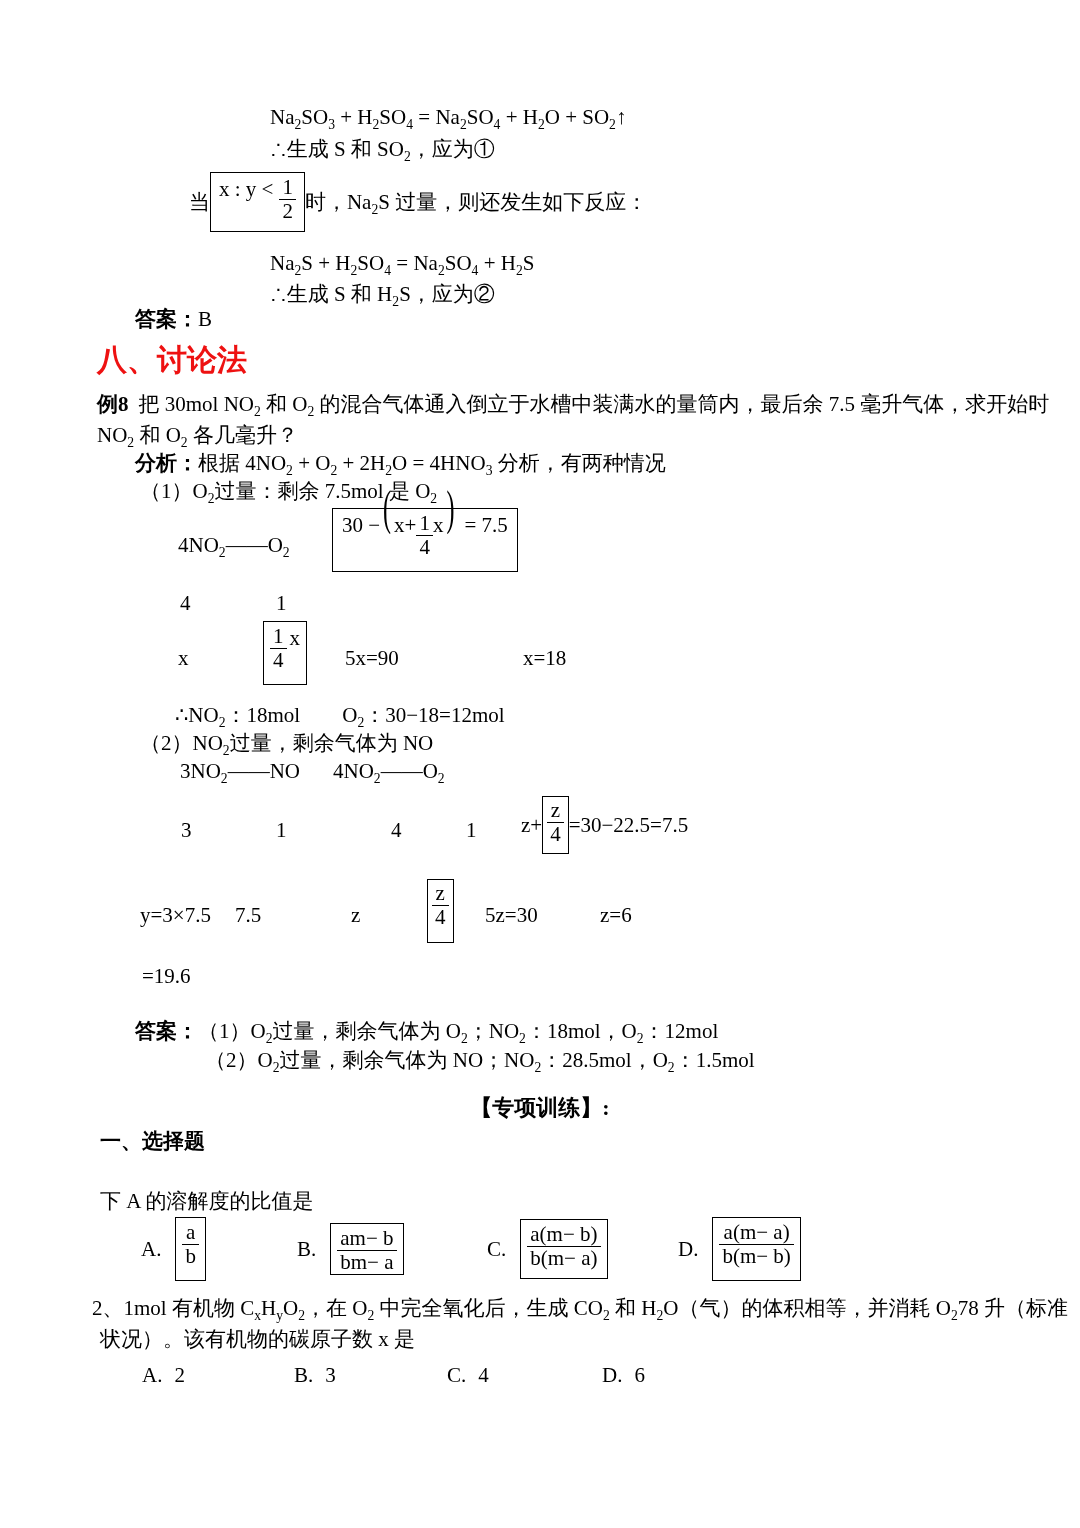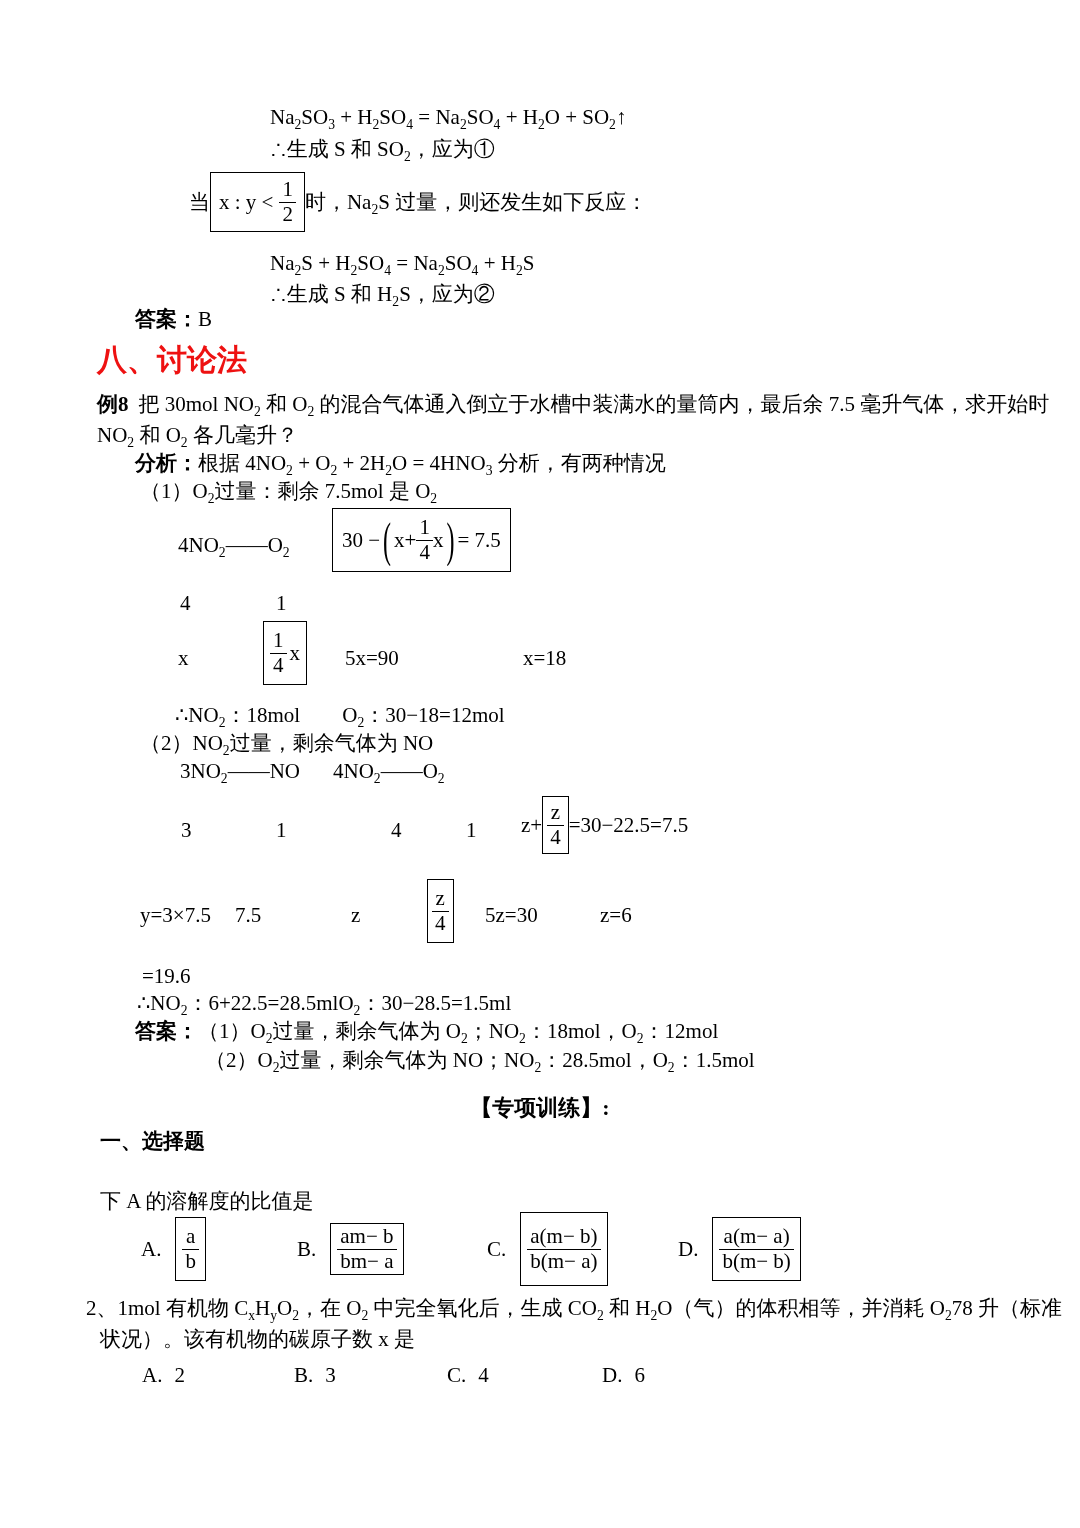--- a/index.html
+++ b/index.html
@@ -12,21 +12,21 @@
   .abs{position:absolute;white-space:nowrap;line-height:27px;}
   .row{display:flex;align-items:center;}
   .bold{font-weight:bold;}
   .lbl{font-weight:bold;margin-right:10px;}
   sub{font-size:0.65em;line-height:0;}
   .h-red{font-weight:bold;font-size:30px;line-height:34px;}
   .center{left:0;width:1080px;text-align:center;}
   .frac{display:inline-flex;flex-direction:column;text-align:center;vertical-align:middle;line-height:1.1;}
   .frac .num{border-bottom:1.6px solid #000;padding:0 3px;}
   .frac .den{padding:0 3px;}
-  .mbox{display:inline-flex;align-items:center;justify-content:center;border:1.7px solid #000;padding:3px 6px;box-sizing:border-box;}
+  .mbox{display:inline-flex;justify-content:center;border:1.7px solid #000;padding:3px 6px;box-sizing:border-box;}
   .bigp{display:inline-block;transform:scaleY(2.0);transform-origin:center;font-size:24px;line-height:1;margin:0 3px;font-weight:400;}
   .gap6{margin-right:6px;}
   .opt-label{margin-right:14px;}
   .opt-val{margin-left:12px;}
 </style>
 </head>
 <body>
 
 <div class="page">
 
@@ -69,21 +69,21 @@
   <div class="abs mbox" style="left:332px;top:508px;height:64px;padding:3px 9px">
     <span>30 −</span>
       <span class="bigp">(</span>
       <span>x+</span>
       <span class="frac">
         <span class="num">1</span>
         <span class="den">4</span>
       </span>
       <span>x</span>
       <span class="bigp">)</span>
-      <span style="margin-left:0">= 7.5</span>
+      <span style="margin-left:7px">= 7.5</span>
   </div>
 
   <div class="abs" style="left:180px;top:590px">4</div>
   <div class="abs" style="left:276px;top:590px">1</div>
 
   <div class="abs" style="left:178px;top:645px">x</div>
   <div class="abs mbox" style="left:263px;top:621px;height:64px">
     <span class="frac">
         <span class="num">1</span>
         <span class="den">4</span>
@@ -121,21 +121,20 @@
   <div class="abs mbox" style="left:427px;top:879px;height:64px;padding:2px 4px">
     <span class="frac">
         <span class="num">z</span>
         <span class="den">4</span>
       </span>
   </div>
   <div class="abs" style="left:485px;top:902px">5z=30</div>
   <div class="abs" style="left:600px;top:902px">z=6</div>
 
   <div class="abs" style="left:142px;top:963px">=19.6</div>
-  <div class="abs" style="left:137px;top:990px">∴NO<sub>2</sub>：6+22.5=28.5mlO<sub>2</sub>：30−28.5=1.5ml</div>
 
   <div class="abs" style="left:135px;top:1018px">
     <span class="bold">答案：</span><span>（1）O<sub>2</sub>过量，剩余气体为 O<sub>2</sub>；NO<sub>2</sub>：18mol，O<sub>2</sub>：12mol</span>
   </div>
   <div class="abs" style="left:205px;top:1047px">（2）O<sub>2</sub>过量，剩余气体为 NO；NO<sub>2</sub>：28.5mol，O<sub>2</sub>：1.5mol</div>
 
   <div class="abs center bold" style="top:1094px;font-size:22px">【专项训练】:</div>
   <div class="abs bold" style="left:100px;top:1128px">一、选择题</div>
 
   <div class="abs" style="left:100px;top:1188px">下 A 的溶解度的比值是</div>
@@ -153,38 +152,38 @@
     <span class="opt-label">B.</span>
       <span class="mbox" style="height:52px">
         <span class="frac">
           <span class="num">am− b</span>
           <span class="den">bm− a</span>
         </span>
       </span>
   </div>
   <div class="abs row" style="left:487px;top:1216px;height:66px">
     <span class="opt-label">C.</span>
-      <span class="mbox" style="height:74px">
+      <span class="mbox" style="height:60px">
         <span class="frac">
           <span class="num">a(m− b)</span>
           <span class="den">b(m− a)</span>
         </span>
       </span>
   </div>
   <div class="abs row" style="left:678px;top:1216px;height:66px">
     <span class="opt-label">D.</span>
       <span class="mbox" style="height:64px">
         <span class="frac">
           <span class="num">a(m− a)</span>
           <span class="den">b(m− b)</span>
         </span>
       </span>
   </div>
 
-  <div class="abs" style="left:86px;top:1295px">2、1mol 有机物 C<sub>x</sub>H<sub>y</sub>O<sub>2</sub>，在 O<sub>2</sub> 中完全氧化后，生成 CO<sub>2</sub> 和 H<sub>2</sub>O（气）的体积相等，并消耗 O<sub>2</sub>78 升（标准</div>
+  <div class="abs" style="left:92px;top:1295px">2、1mol 有机物 C<sub>x</sub>H<sub>y</sub>O<sub>2</sub>，在 O<sub>2</sub> 中完全氧化后，生成 CO<sub>2</sub> 和 H<sub>2</sub>O（气）的体积相等，并消耗 O<sub>2</sub>78 升（标准</div>
   <div class="abs" style="left:100px;top:1326px">状况）。该有机物的碳原子数 x 是</div>
 
   <div class="abs" style="left:142px;top:1362px">
     <span>A.</span><span class="opt-val">2</span>
   </div>
   <div class="abs" style="left:294px;top:1362px">
     <span>B.</span><span class="opt-val">3</span>
   </div>
   <div class="abs" style="left:447px;top:1362px">
     <span>C.</span><span class="opt-val">4</span>

